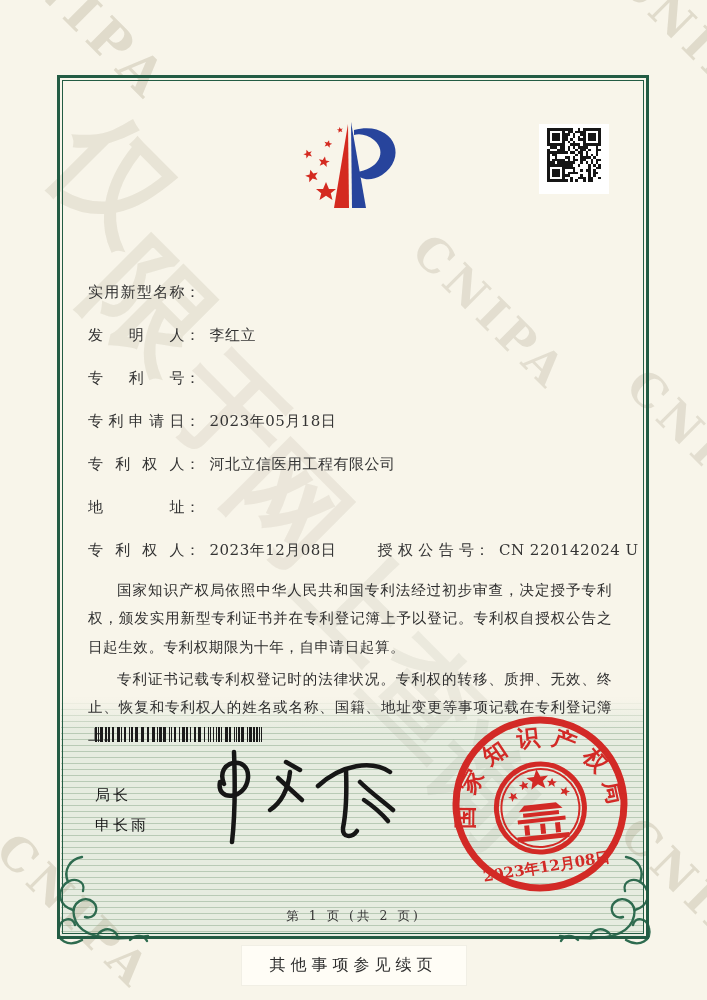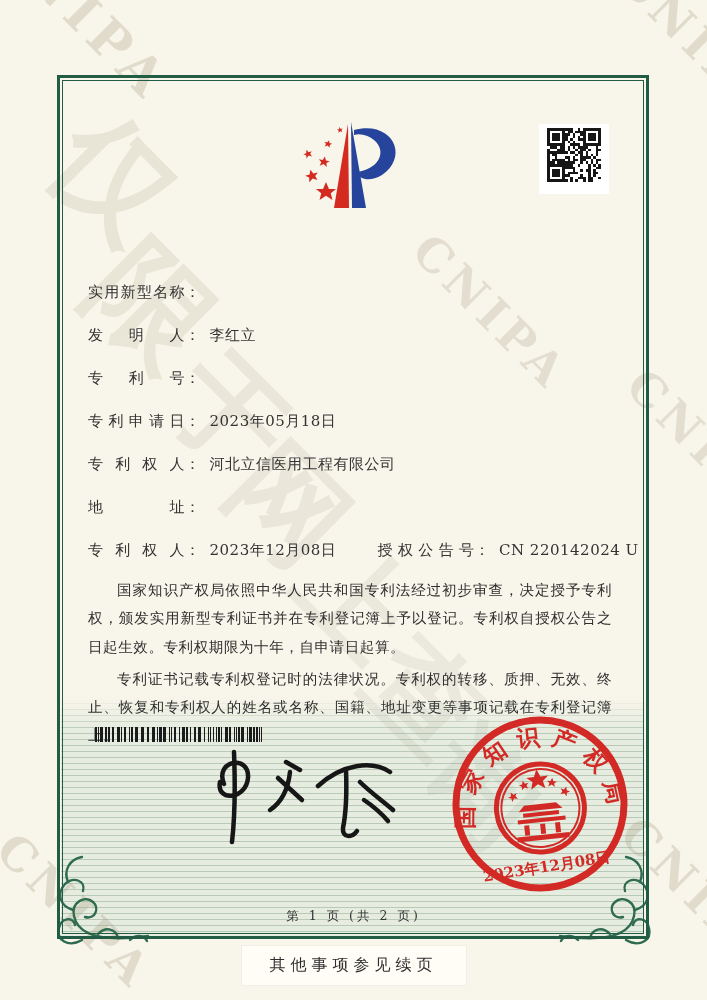--- a/index.html
+++ b/index.html
@@ -611,20 +611,24 @@
       </div>
     </div>
 
     <div class="paras">
       <p>国家知识产权局依照中华人民共和国专利法经过初步审查，决定授予专利权，颁发实用新型专利证书并在专利登记簿上予以登记。专利权自授权公告之日起生效。专利权期限为十年，自申请日起算。</p>
       <p>专利证书记载专利权登记时的法律状况。专利权的转移、质押、无效、终止、恢复和专利权人的姓名或名称、国籍、地址变更等事项记载在专利登记簿上。</p>
     </div>
 
     <div class="barcode" id="barcode-bars"><span style="width: 2px; margin-right: 1px;"></span><span style="width: 1px; margin-right: 1px;"></span><span style="width: 3px; margin-right: 2px;"></span><span style="width: 2px; margin-right: 1px;"></span><span style="width: 2px; margin-right: 2px;"></span><span style="width: 2px; margin-right: 3px;"></span><span style="width: 3px; margin-right: 1px;"></span><span style="width: 1px; margin-right: 2px;"></span><span style="width: 2px; margin-right: 3px;"></span><span style="width: 1px; margin-right: 1px;"></span><span style="width: 2px; margin-right: 2px;"></span><span style="width: 3px; margin-right: 3px;"></span><span style="width: 3px; margin-right: 3px;"></span><span style="width: 2px; margin-right: 3px;"></span><span style="width: 3px; margin-right: 2px;"></span><span style="width: 1px; margin-right: 1px;"></span><span style="width: 3px; margin-right: 1px;"></span><span style="width: 3px; margin-right: 3px;"></span><span style="width: 1px; margin-right: 1px;"></span><span style="width: 1px; margin-right: 2px;"></span><span style="width: 2px; margin-right: 3px;"></span><span style="width: 1px; margin-right: 2px;"></span><span style="width: 3px; margin-right: 1px;"></span><span style="width: 2px; margin-right: 2px;"></span><span style="width: 1px; margin-right: 3px;"></span><span style="width: 2px; margin-right: 2px;"></span><span style="width: 3px; margin-right: 3px;"></span><span style="width: 1px; margin-right: 3px;"></span><span style="width: 1px; margin-right: 1px;"></span><span style="width: 1px; margin-right: 2px;"></span><span style="width: 1px; margin-right: 2px;"></span><span style="width: 1px; margin-right: 1px;"></span><span style="width: 2px; margin-right: 1px;"></span><span style="width: 1px; margin-right: 3px;"></span><span style="width: 3px; margin-right: 1px;"></span><span style="width: 2px; margin-right: 3px;"></span><span style="width: 1px; margin-right: 1px;"></span><span style="width: 1px; margin-right: 1px;"></span><span style="width: 2px; margin-right: 1px;"></span><span style="width: 3px; margin-right: 3px;"></span><span style="width: 1px; margin-right: 1px;"></span><span style="width: 3px; margin-right: 1px;"></span><span style="width: 2px; margin-right: 1px;"></span><span style="width: 2px; margin-right: 1px;"></span><span style="width: 1px; margin-right: 1px;"></span><span style="width: 1px; margin-right: 1px;"></span></div>
 
+    <div class="officials">
+      <div>局长</div>
+      <div>申长雨</div>
+    </div>
 
     <svg class="signature" viewBox="0 0 200 104" aria-hidden="true">
       <g stroke="#161616" stroke-width="4.5" fill="none" stroke-linecap="round" stroke-linejoin="round">
         <path d="M28,36 C18,12 54,6 52,30 C50,52 20,54 24,34"></path>
         <path d="M38,4 C39,30 39,68 36,94"></path>
         <path d="M90,14 L104,22"></path>
         <path d="M94,24 C92,42 86,54 74,62"></path>
         <path d="M82,30 L106,52"></path>
         <path d="M122,38 C146,16 176,12 194,24"></path>
         <path d="M150,22 C151,48 149,70 147,80 C146,90 156,90 161,83"></path>

